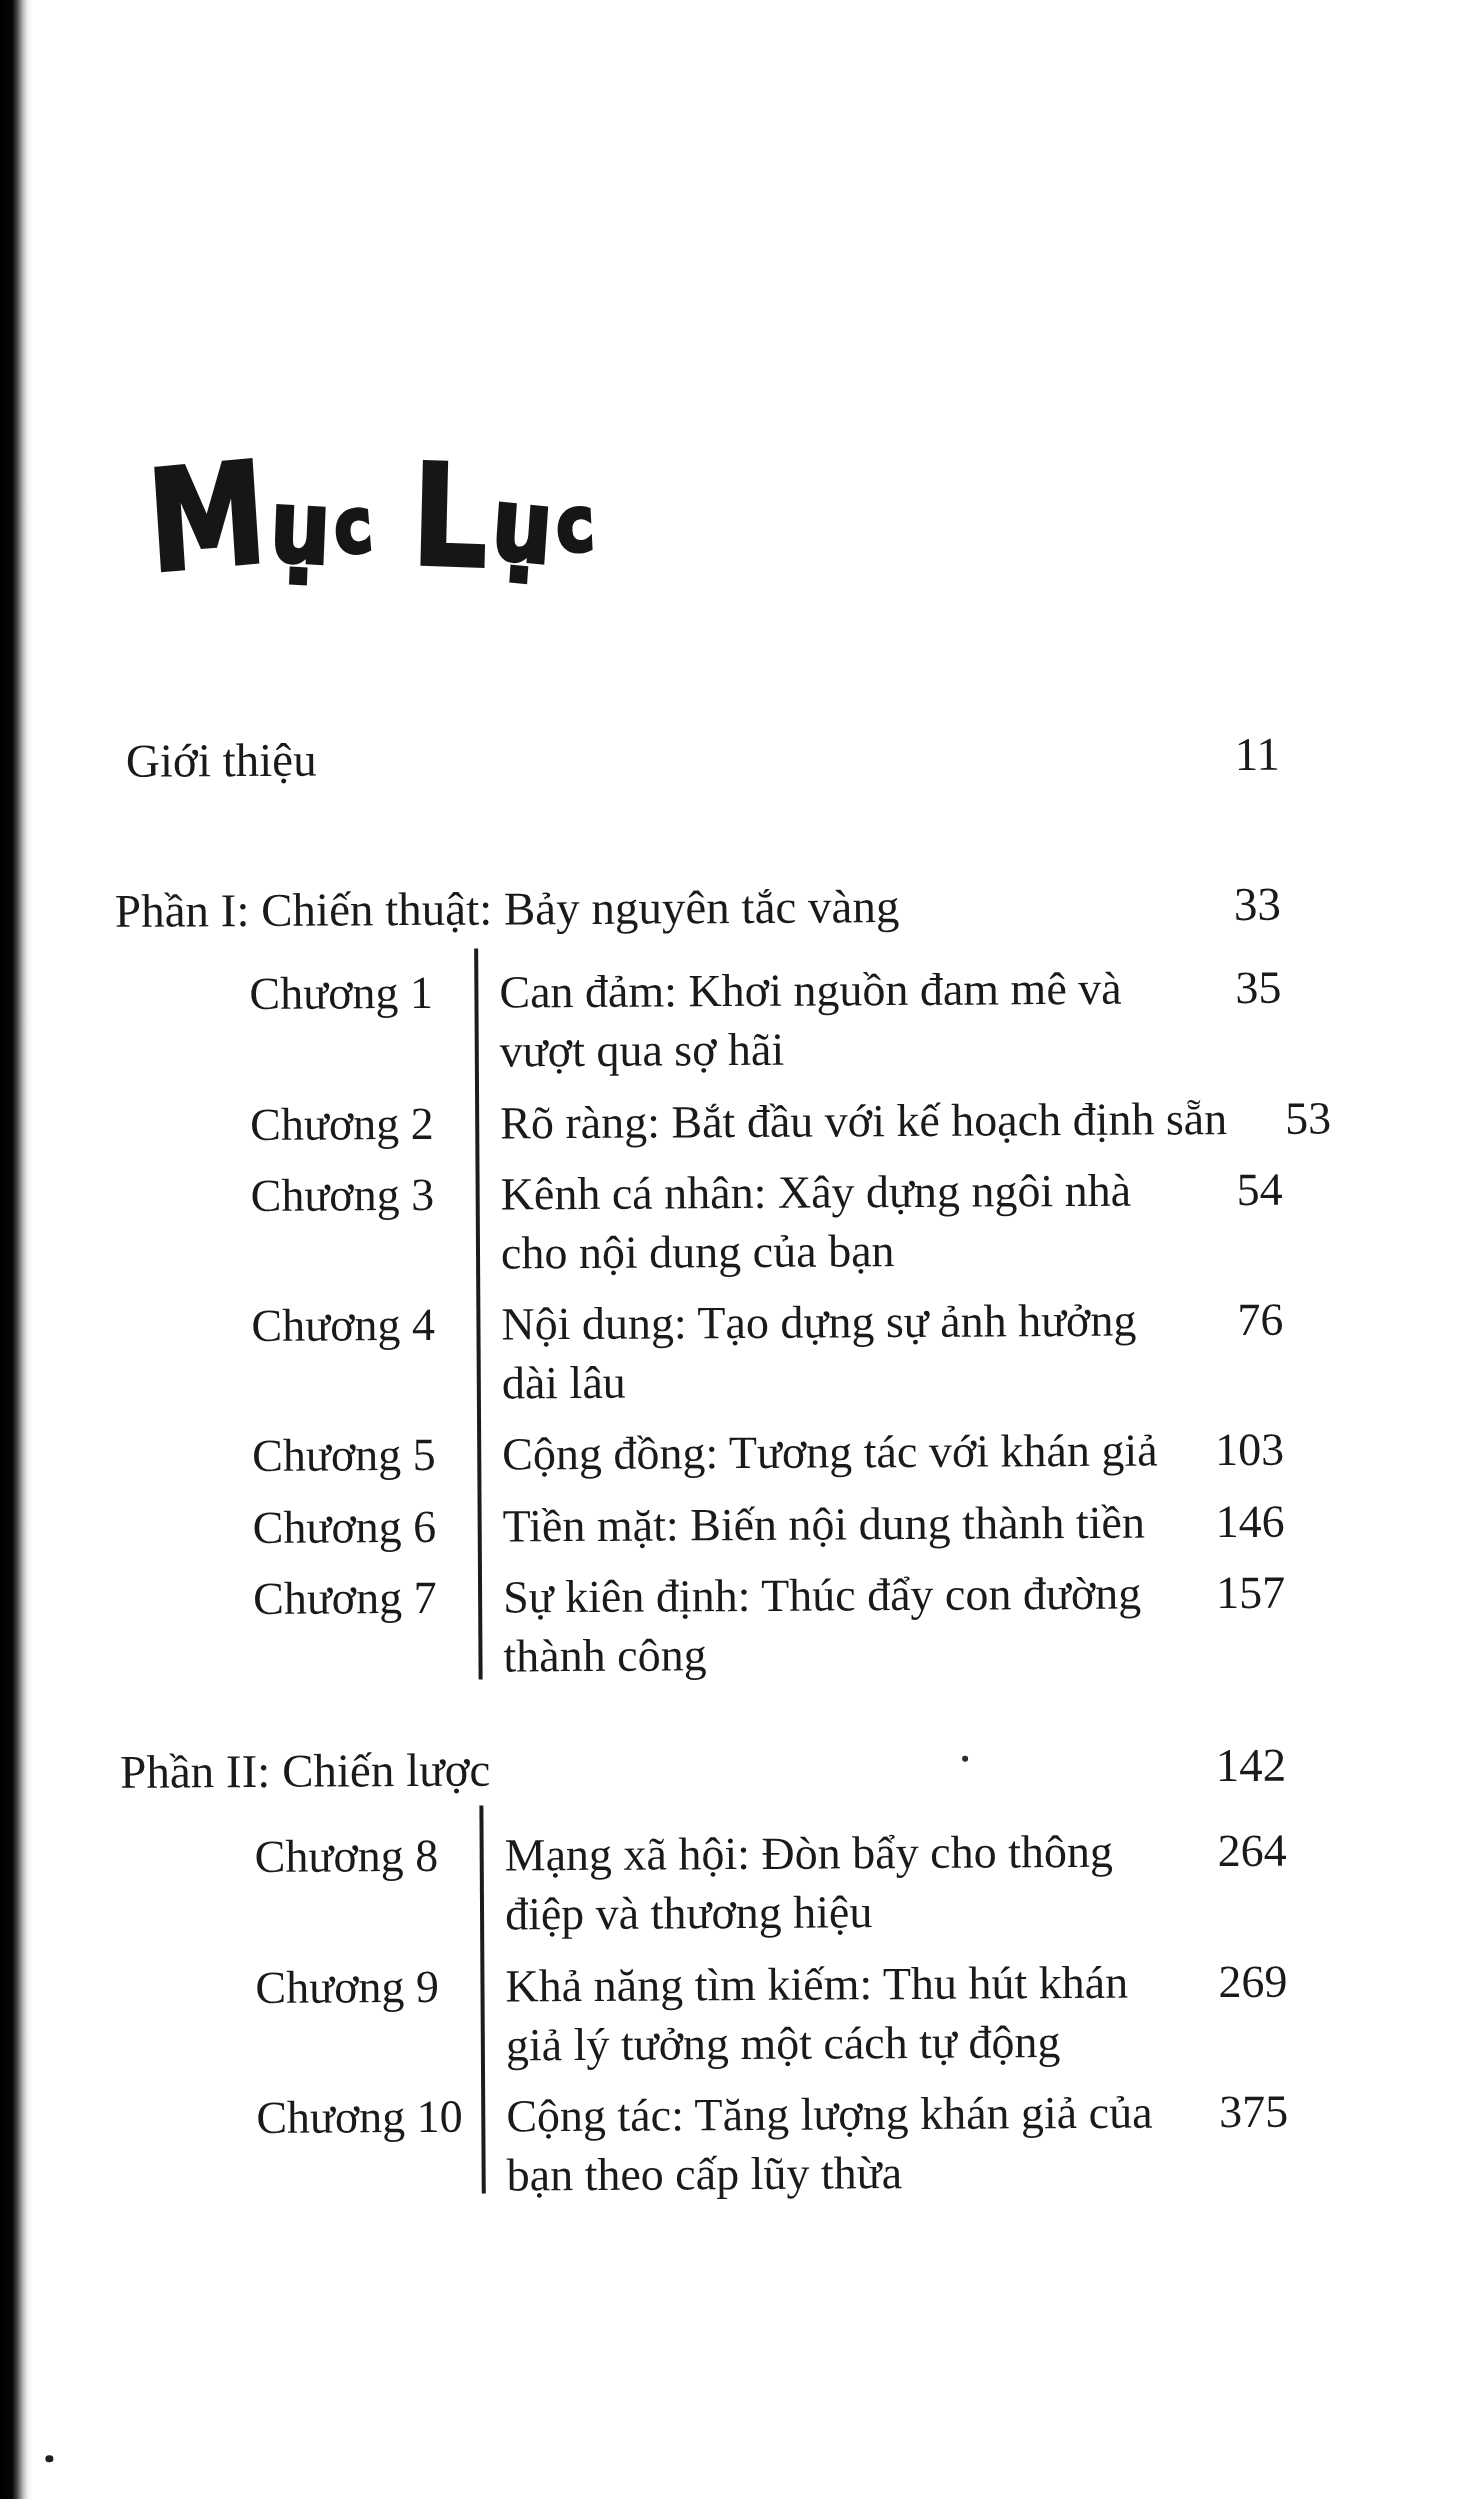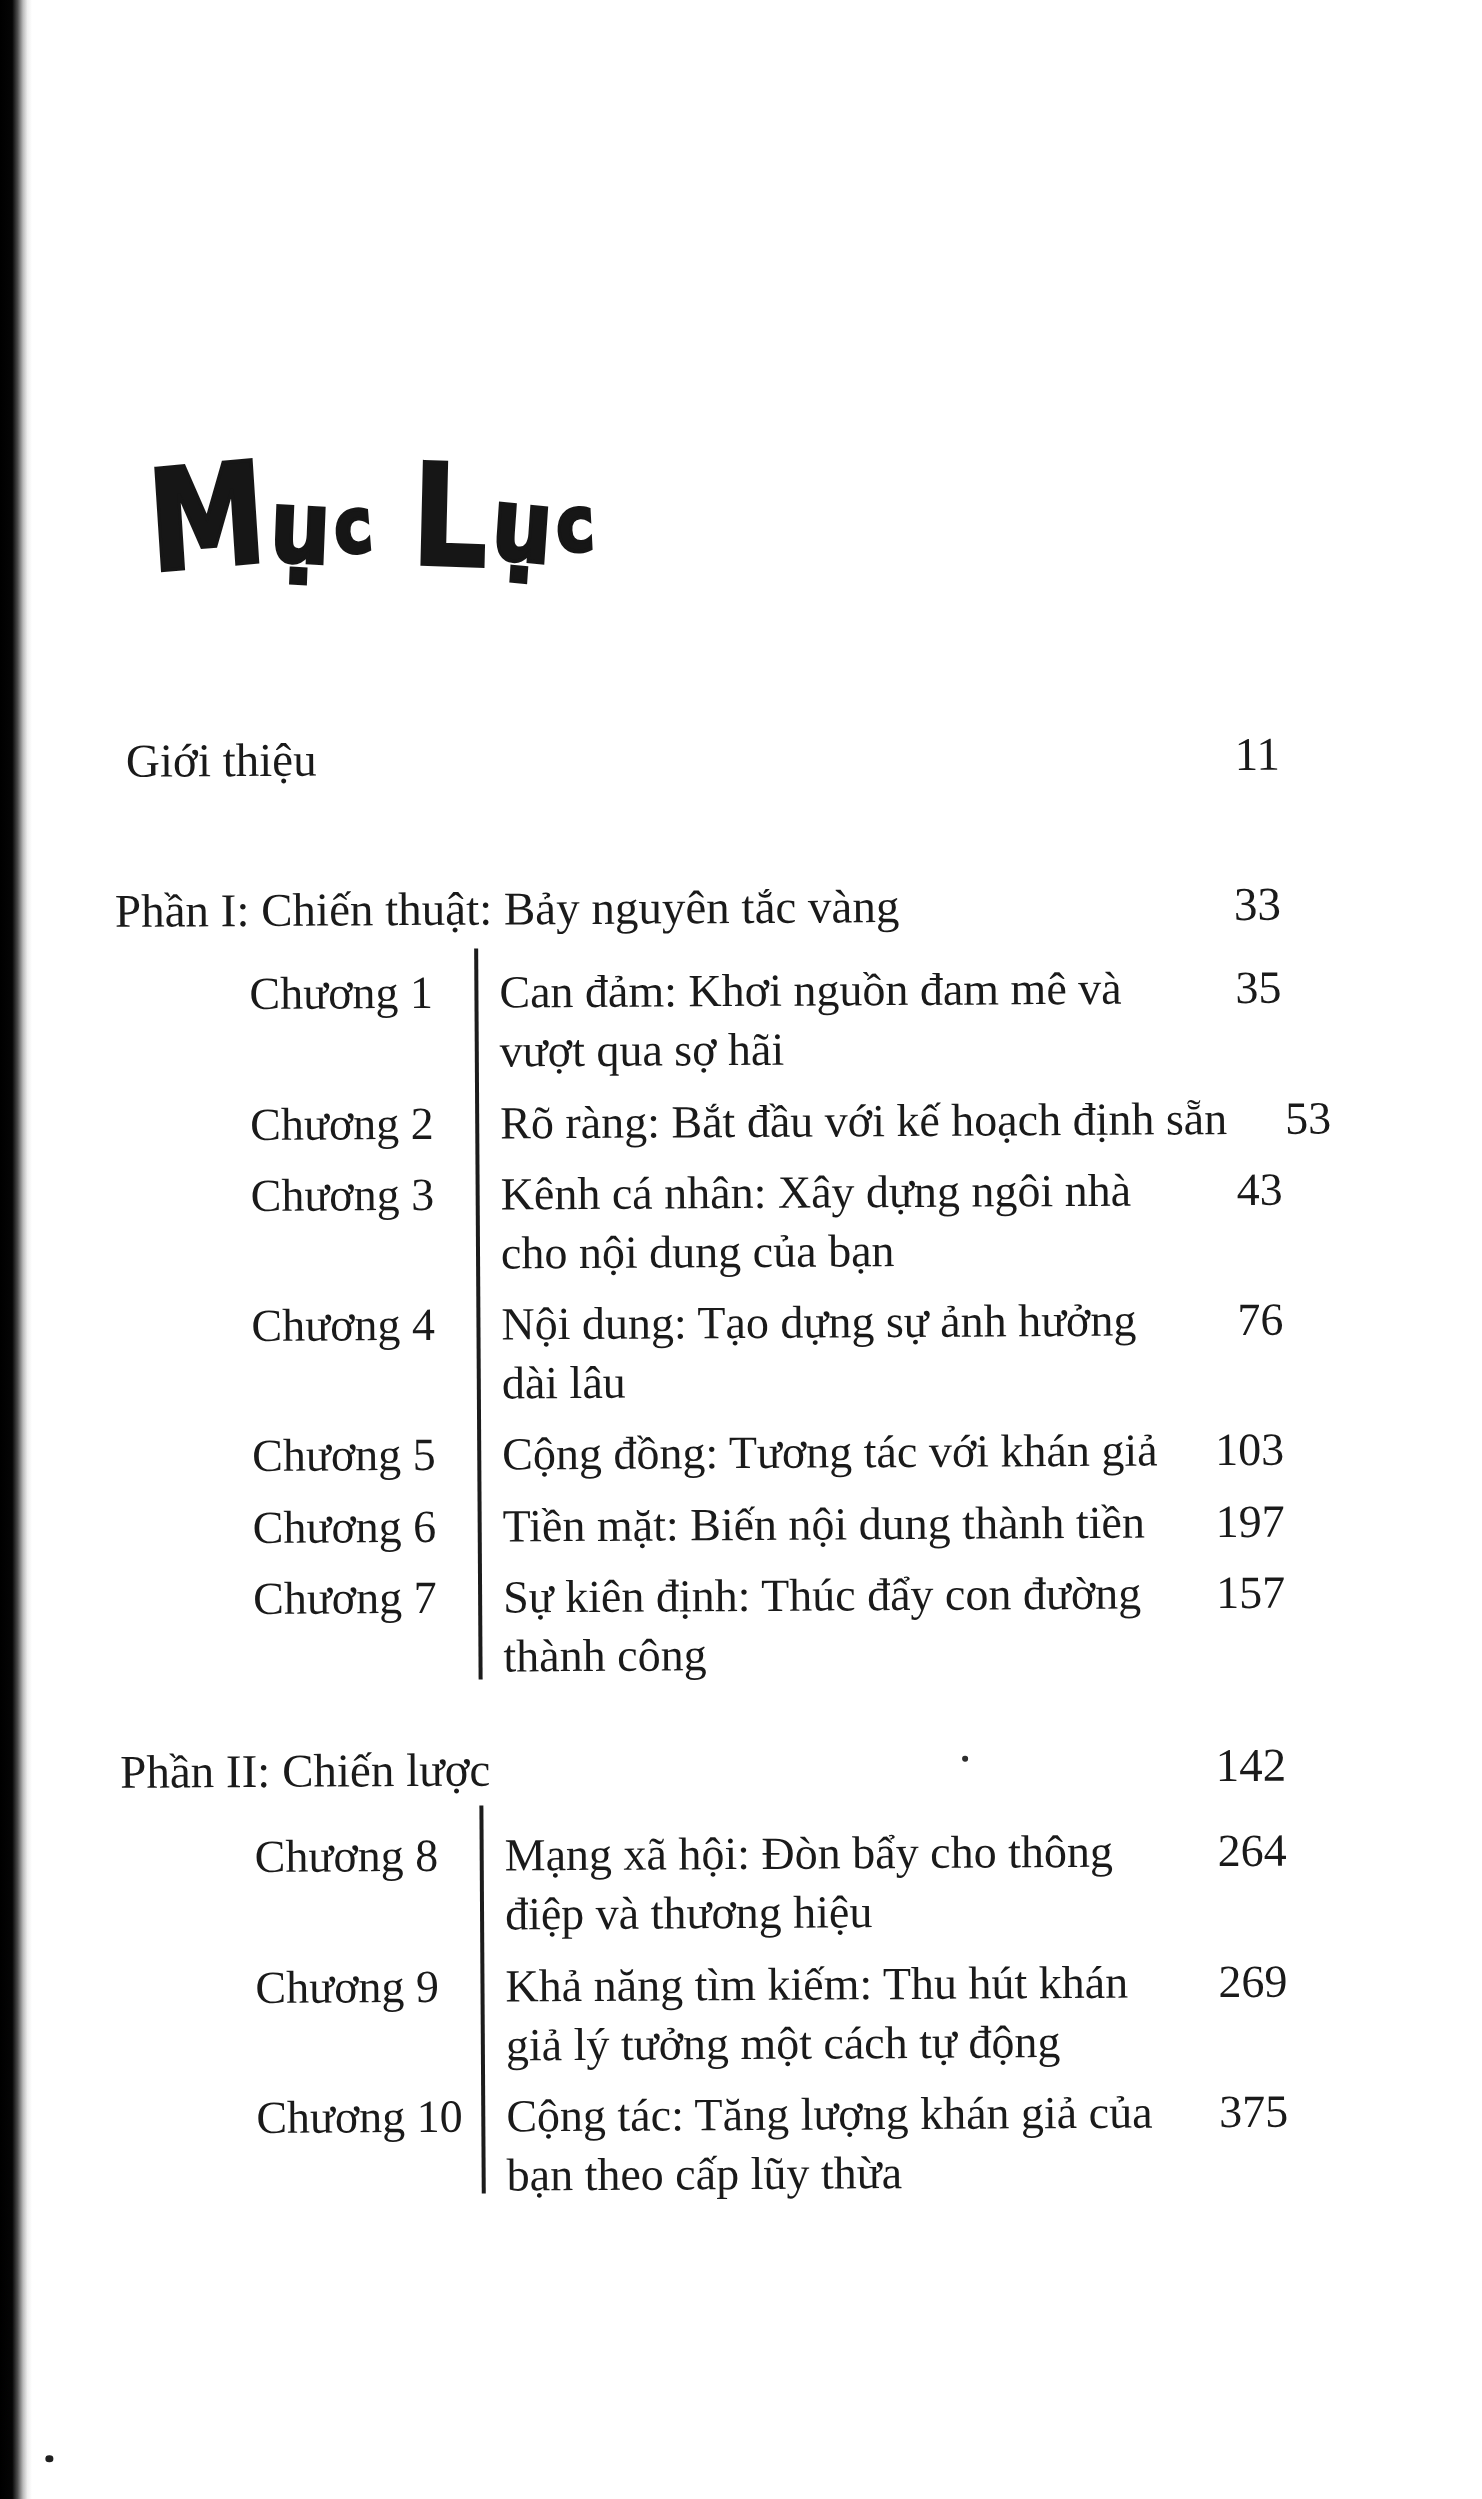--- a/index.html
+++ b/index.html
@@ -150,37 +150,37 @@
     </div>
     <div class="chap-row">
       <div class="chap-label">Chương 2</div>
       <div class="chap-title">Rõ ràng: Bắt đầu với kế hoạch định sẵn</div>
       <div class="chap-page">53</div>
     </div>
     <div class="chap-row">
       <div class="chap-label">Chương 3</div>
       <div class="chap-title">Kênh cá nhân: Xây dựng ngôi nhà
 cho nội dung của bạn</div>
-      <div class="chap-page">43</div>
+      <div class="chap-page">54</div>
     </div>
     <div class="chap-row">
       <div class="chap-label">Chương 4</div>
       <div class="chap-title">Nội dung: Tạo dựng sự ảnh hưởng
 dài lâu</div>
       <div class="chap-page">76</div>
     </div>
     <div class="chap-row">
       <div class="chap-label">Chương 5</div>
       <div class="chap-title">Cộng đồng: Tương tác với khán giả</div>
       <div class="chap-page">103</div>
     </div>
     <div class="chap-row">
       <div class="chap-label">Chương 6</div>
       <div class="chap-title">Tiền mặt: Biến nội dung thành tiền</div>
-      <div class="chap-page">197</div>
+      <div class="chap-page">146</div>
     </div>
     <div class="chap-row">
       <div class="chap-label">Chương 7</div>
       <div class="chap-title">Sự kiên định: Thúc đẩy con đường
 thành công</div>
       <div class="chap-page">157</div>
     </div>
   </div>
 
   <div class="toc-line part-head-2">

